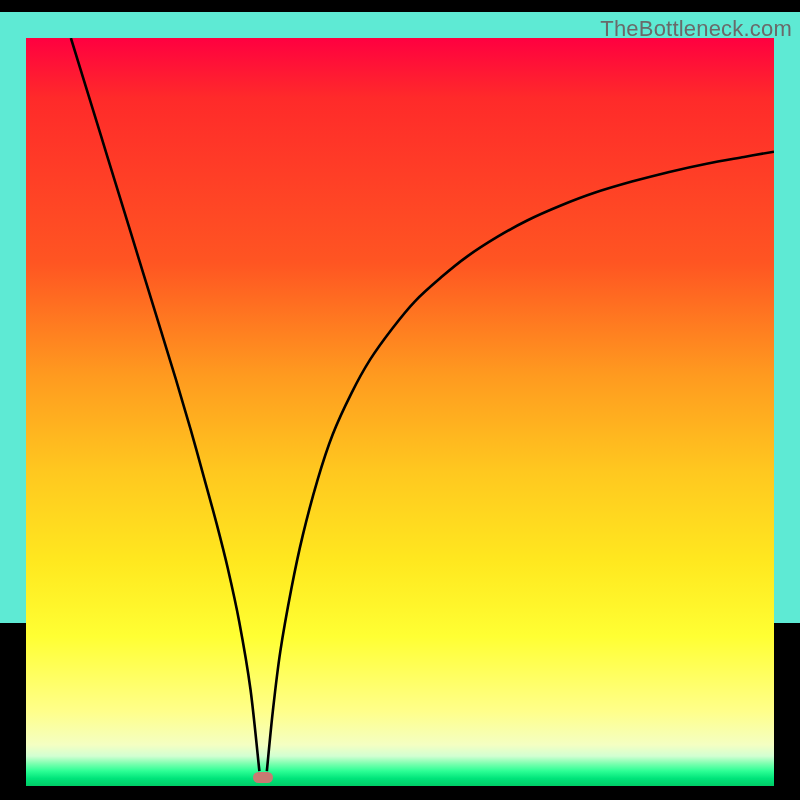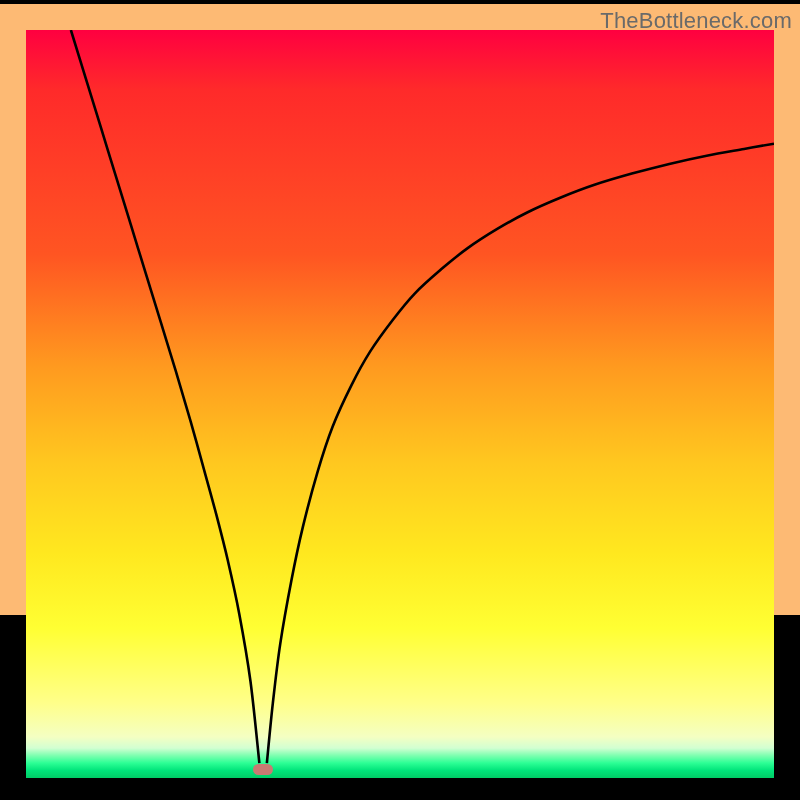--- a/index.html
+++ b/index.html
@@ -6,23 +6,23 @@
     margin: 0;
     padding: 0;
     width: 800px;
     height: 800px;
     overflow: hidden;
     background: #000;
     font-family: Arial, Helvetica, sans-serif;
   }
   .frame {
     position: absolute;
-    left: 0; top: 4px;
+    left: 0; top: 12px;
     width: 800px; height: 611px;
-    background: #fdba74;
+    background: #5eead4;
   }
   .plot {
     position: absolute;
     left: 26px;
     top: 26px;
     width: 748px;
     height: 748px;
     
     background: linear-gradient(to bottom,
       #ff0040 0%,

